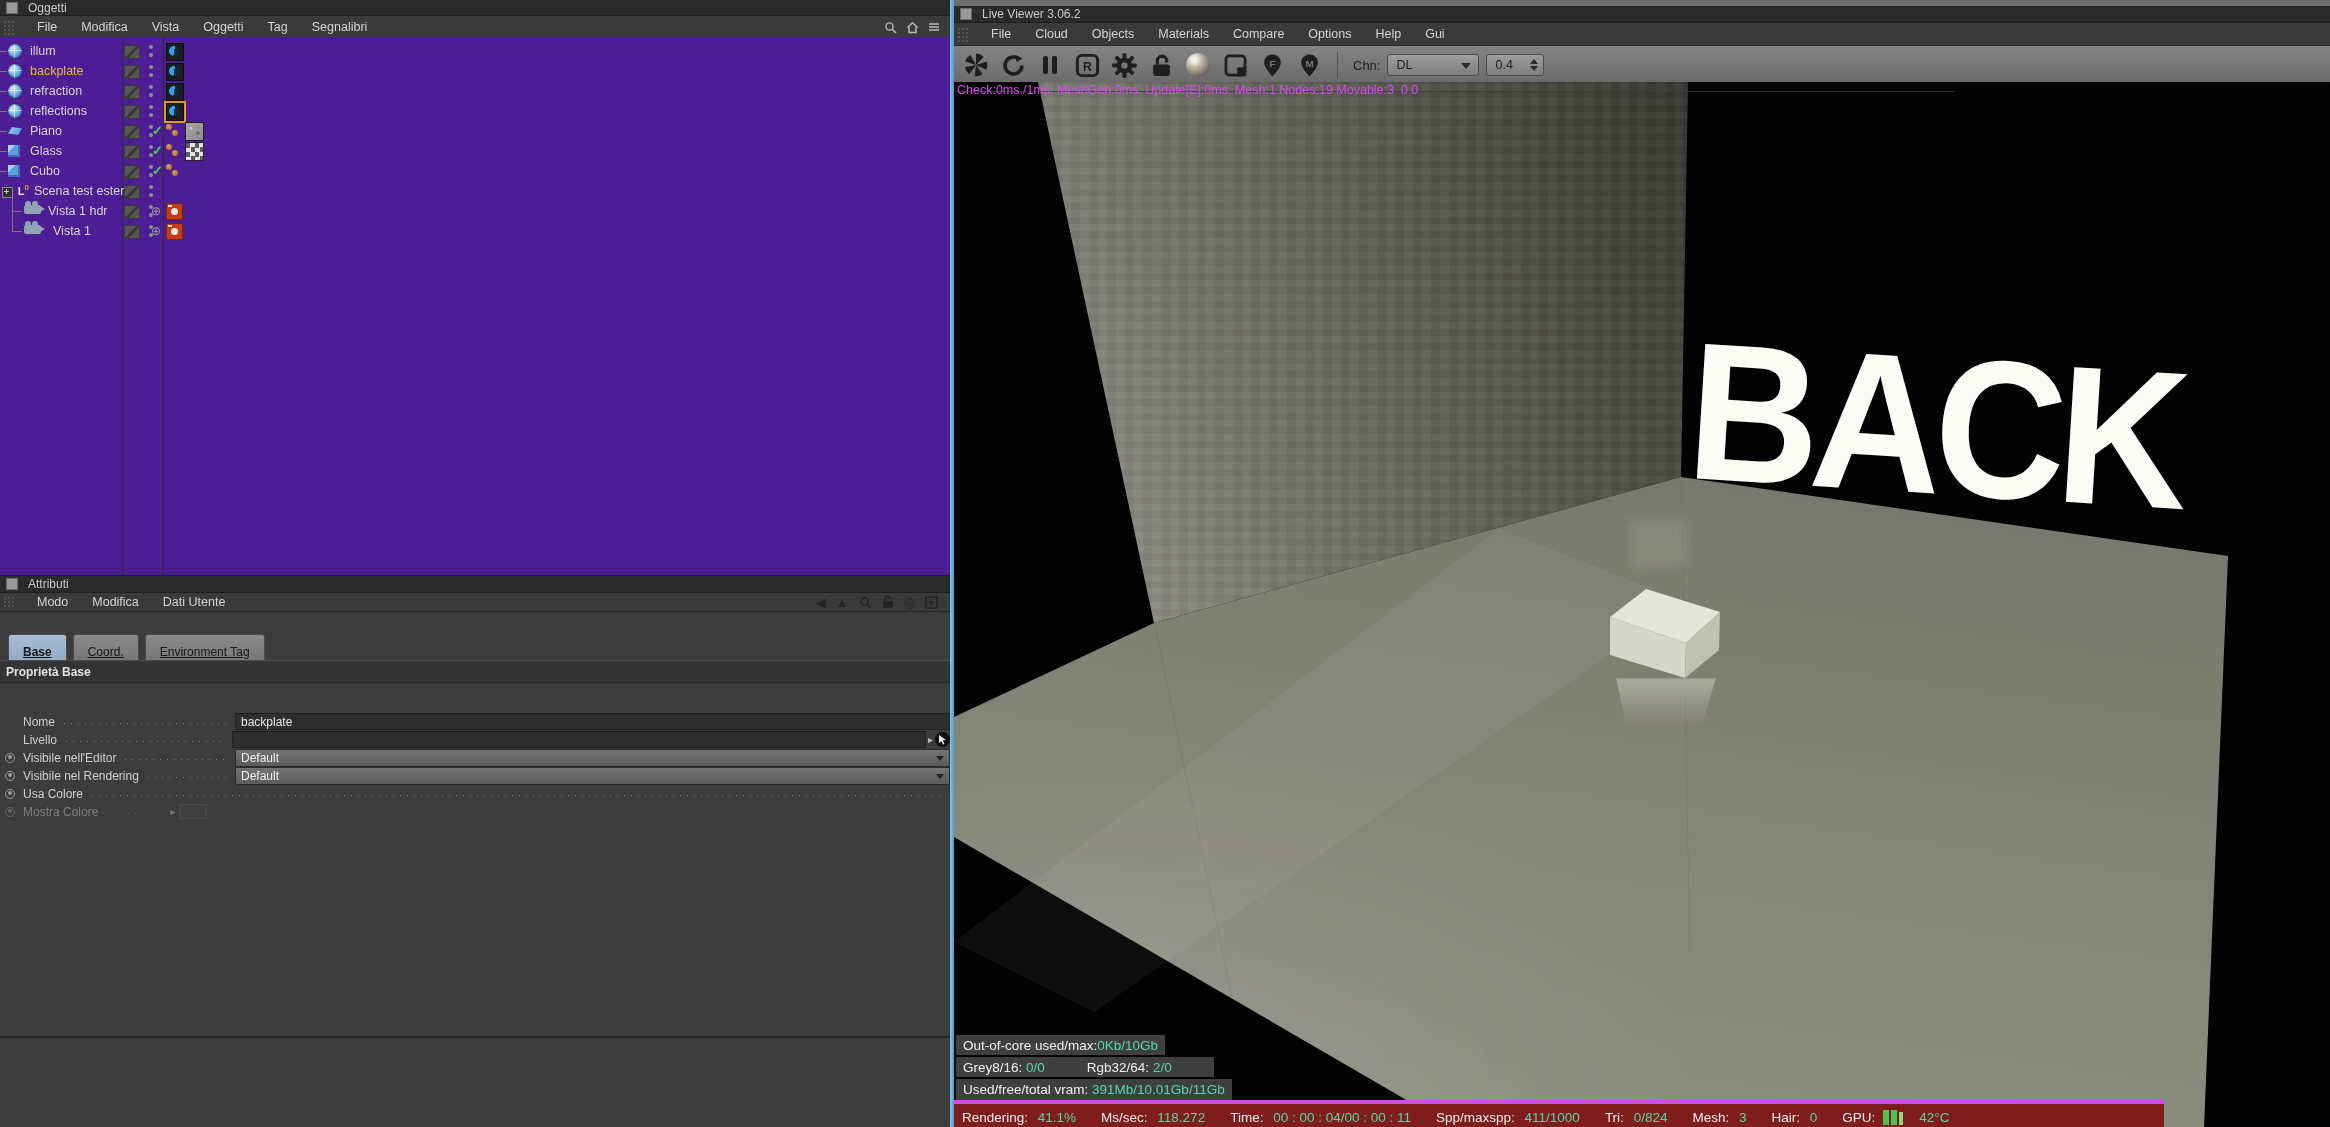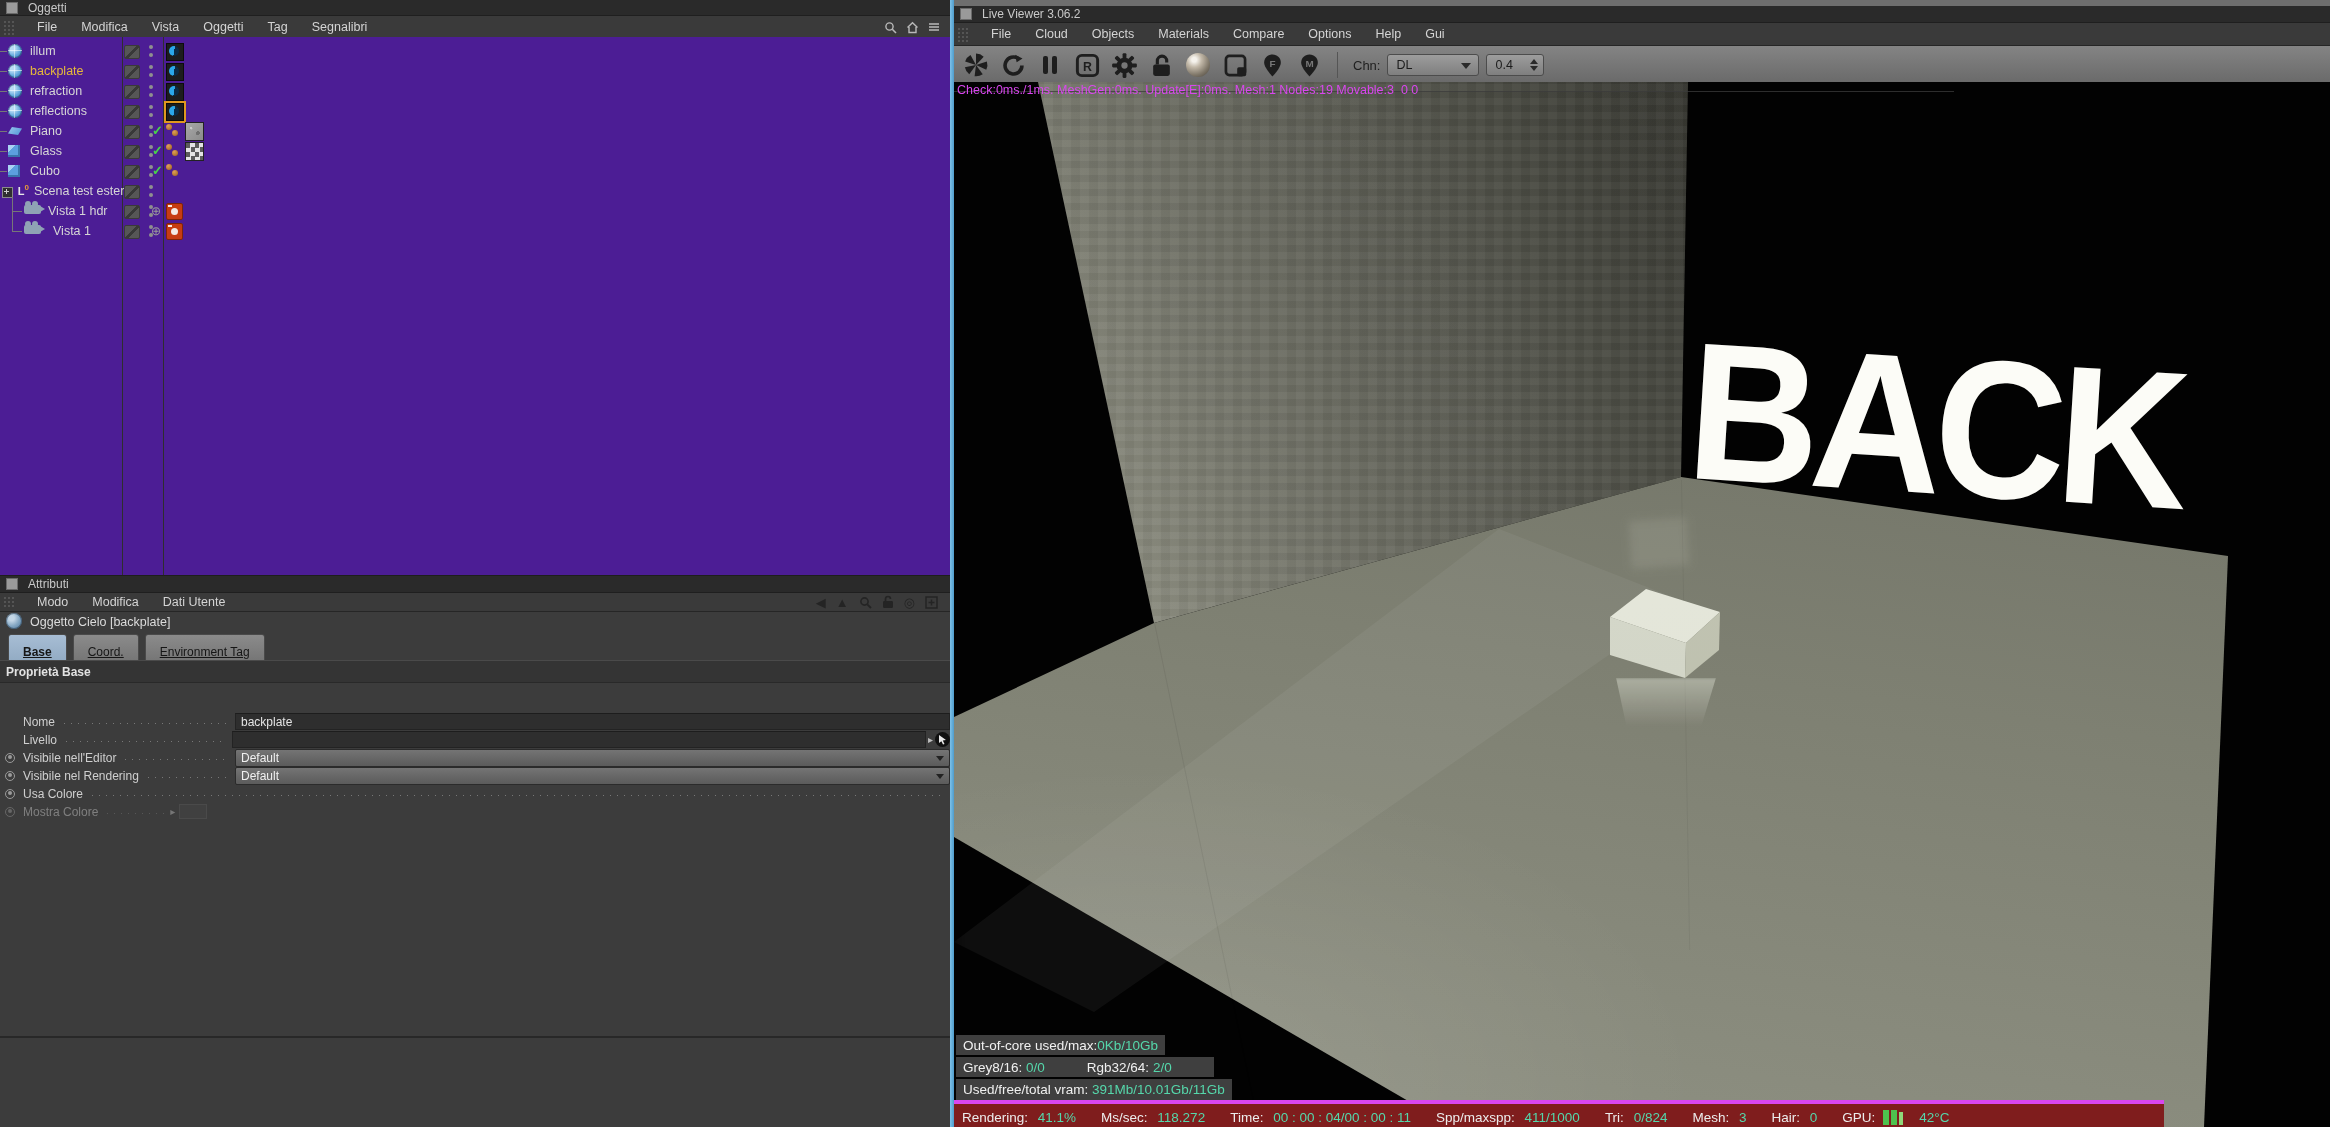--- a/index.html
+++ b/index.html
@@ -328,26 +328,20 @@
         <span>◎</span>
         <span>
           <svg width="13" height="13" viewBox="0 0 13 13">
               <rect x="1" y="1" width="11" height="11" fill="none" stroke="#242424" stroke-width="1.5"></rect>
               <path d="M6.5 3.5v6M3.5 6.5h6" stroke="#242424" stroke-width="1.5"></path>
             </svg>
         </span>
       </span>
     </div>
 
-    <div class="abs" style="left:0;top:34px;width:950px;height:23px;display:flex;align-items:center;">
-      <span class="abs" style="left:6px;top:3px;width:16px;height:16px;border-radius:50%;
-        background:radial-gradient(circle at 35% 32%,#c3d6e6 0 18%,#7fa3c0 55%,#4d7494 100%);
-        box-shadow:inset 0 0 0 1px rgba(30,50,70,.5);"></span>
-      <span style="margin-left:30px;font-size:12.5px;color:#dcdcdc;">Oggetto Cielo [backplate]</span>
-    </div>
 
     <div class="abs" style="left:8px;top:58px;display:flex;">
       <span class="tab active">Base</span>
       <span class="tab">Coord.</span>
       <span class="tab">Environment Tag</span>
     </div>
 
     <div class="sechdr abs" style="left:0;top:84px;width:950px;height:21px;">
       <span>Proprietà Base</span>
     </div>

